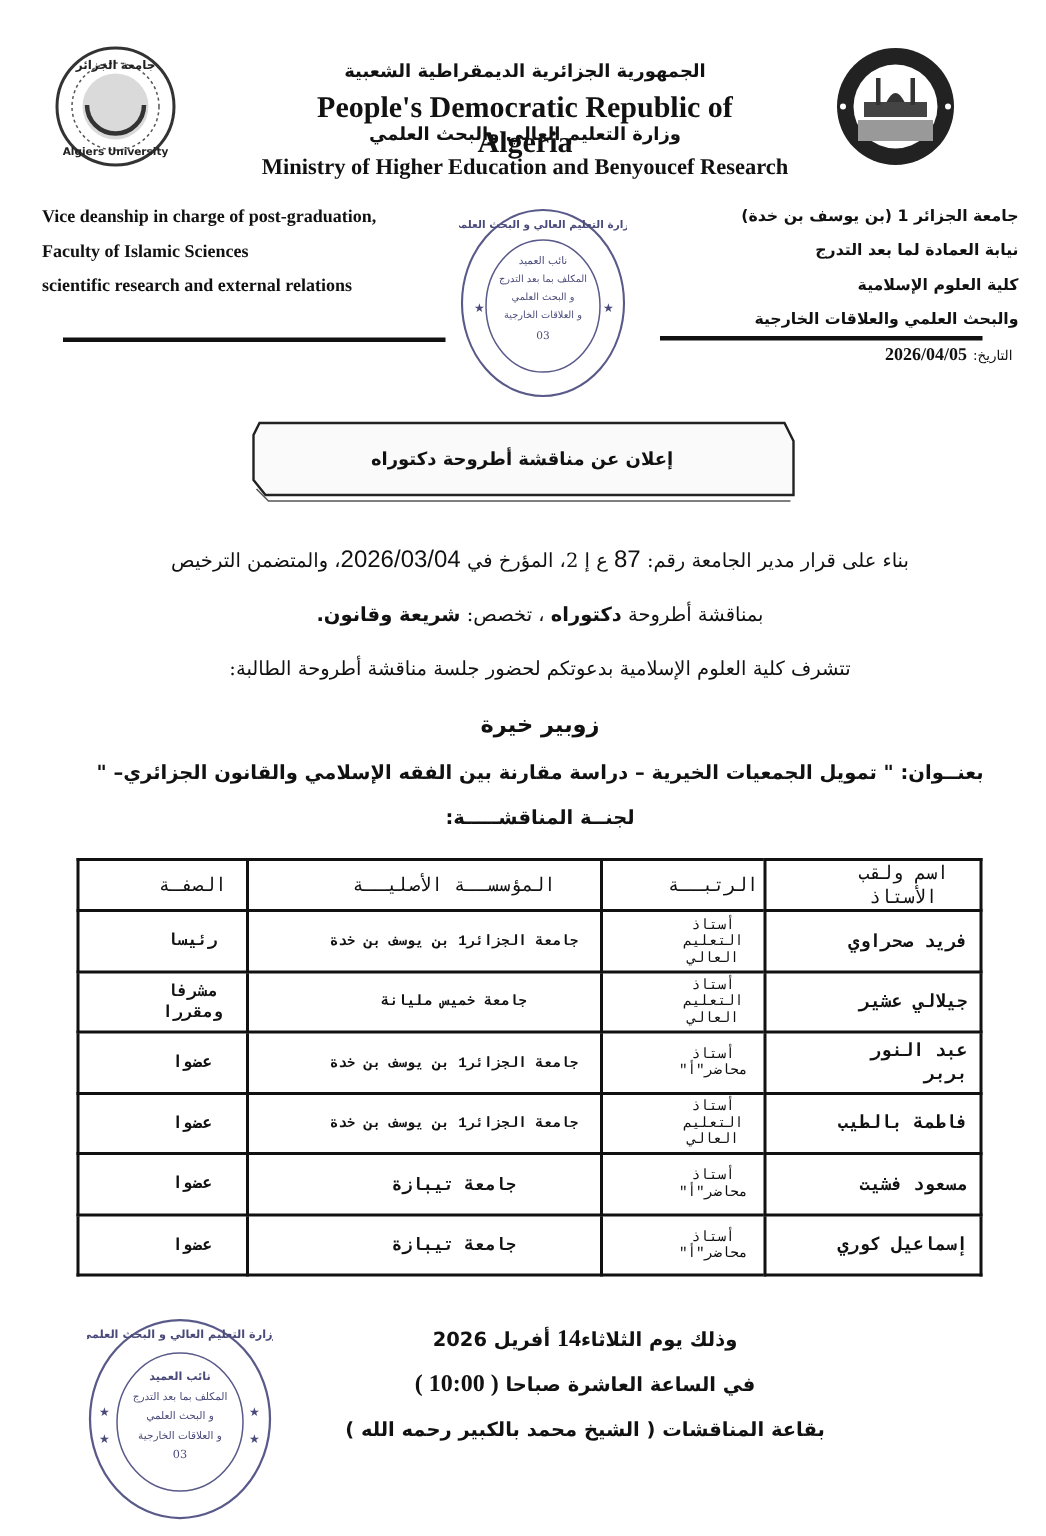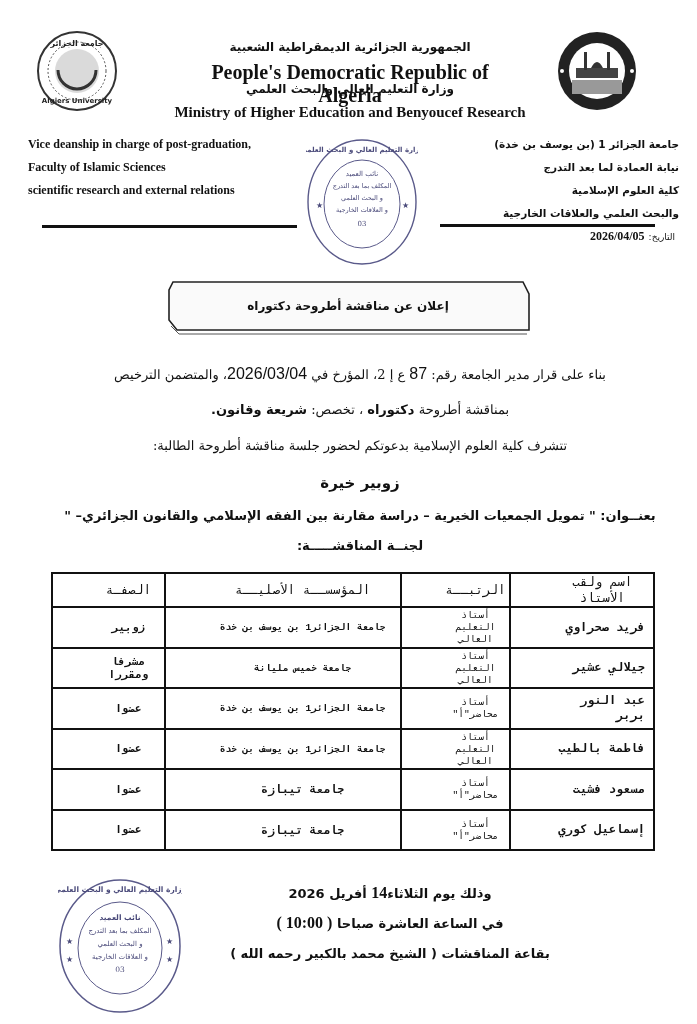--- a/index.html
+++ b/index.html
@@ -166,21 +166,21 @@
       <th>الرتبــة</th>
       <th>المؤسســة الأصليــة</th>
       <th>الصفـة</th>
     </tr>
   </thead>
   <tbody>
     <tr>
       <td class="name">فريد صحراوي</td>
       <td class="rank">أستاذ التعليم العالي</td>
       <td class="inst">جامعة الجزائر1 بن يوسف بن خدة</td>
-      <td class="role">زوبير</td>
+      <td class="role">رئيسا</td>
     </tr>
     <tr>
       <td class="name">جيلالي عشير</td>
       <td class="rank">أستاذ التعليم العالي</td>
       <td class="inst">جامعة خميس مليانة</td>
       <td class="role">مشرفا ومقررا</td>
     </tr>
     <tr>
       <td class="name">عبد النور بربر</td>
       <td class="rank">أستاذ محاضر"أ"</td>

